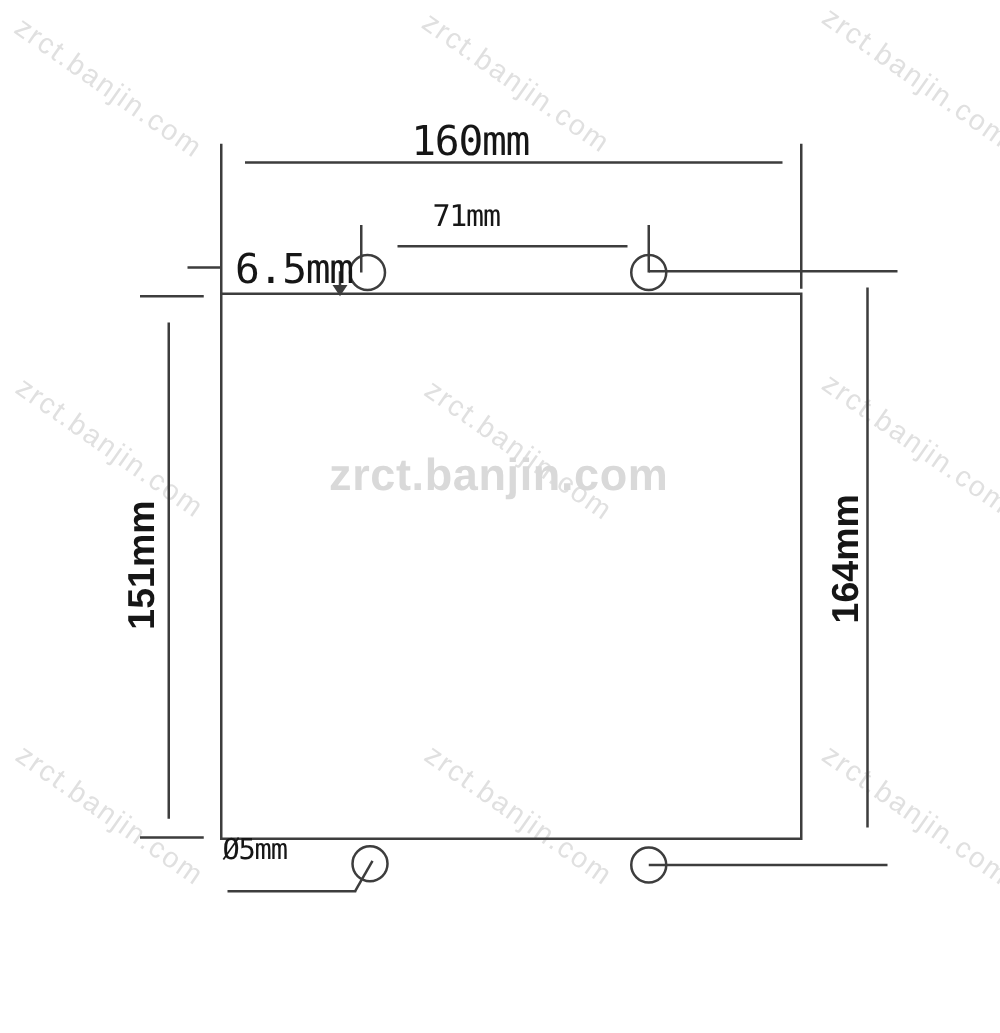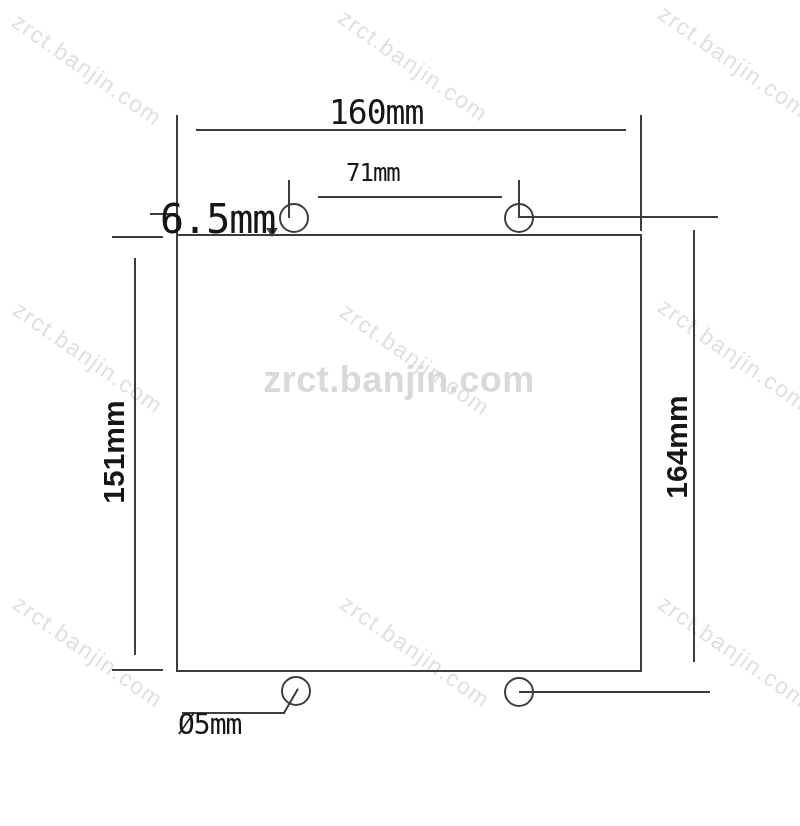--- a/index.html
+++ b/index.html
@@ -101,18 +101,18 @@
   <div class="ln" style="left:134px;top:258px;width:2px;height:397px"></div>
 
   <div class="ln" style="left:693px;top:230px;width:2px;height:432px"></div>
   <div class="ln" style="left:519px;top:691px;width:191px;height:2px"></div>
 
   <div class="ln" style="left:182px;top:712px;width:103px;height:2px"></div>
   <div class="ln diag" style="left:284px;top:712px;width:28px;height:2px"></div>
 
   <div class="lbl" style="left:329px;top:96px;width:160px;font-size:33px">160mm</div>
   <div class="lbl" style="left:346px;top:161px;width:150px;font-size:24px">71mm</div>
-  <div class="lbl" style="left:160px;top:198px;width:112px;font-size:40px">6.5mm</div>
+  <div class="lbl" style="left:188px;top:198px;width:112px;font-size:33px">6.5mm</div>
   <div class="lbl-v" style="left:34px;top:436px;width:160px;height:32px;font-size:30px">151mm</div>
   <div class="lbl-v" style="left:597px;top:431px;width:160px;height:32px;font-size:30px">164mm</div>
-  <div class="lbl" style="left:178px;top:710px;width:120px;font-size:28px">Ø5mm</div>
+  <div class="lbl" style="left:178px;top:668px;width:120px;font-size:23px">Ø5mm</div>
 
 </div>
 
 </body></html>

